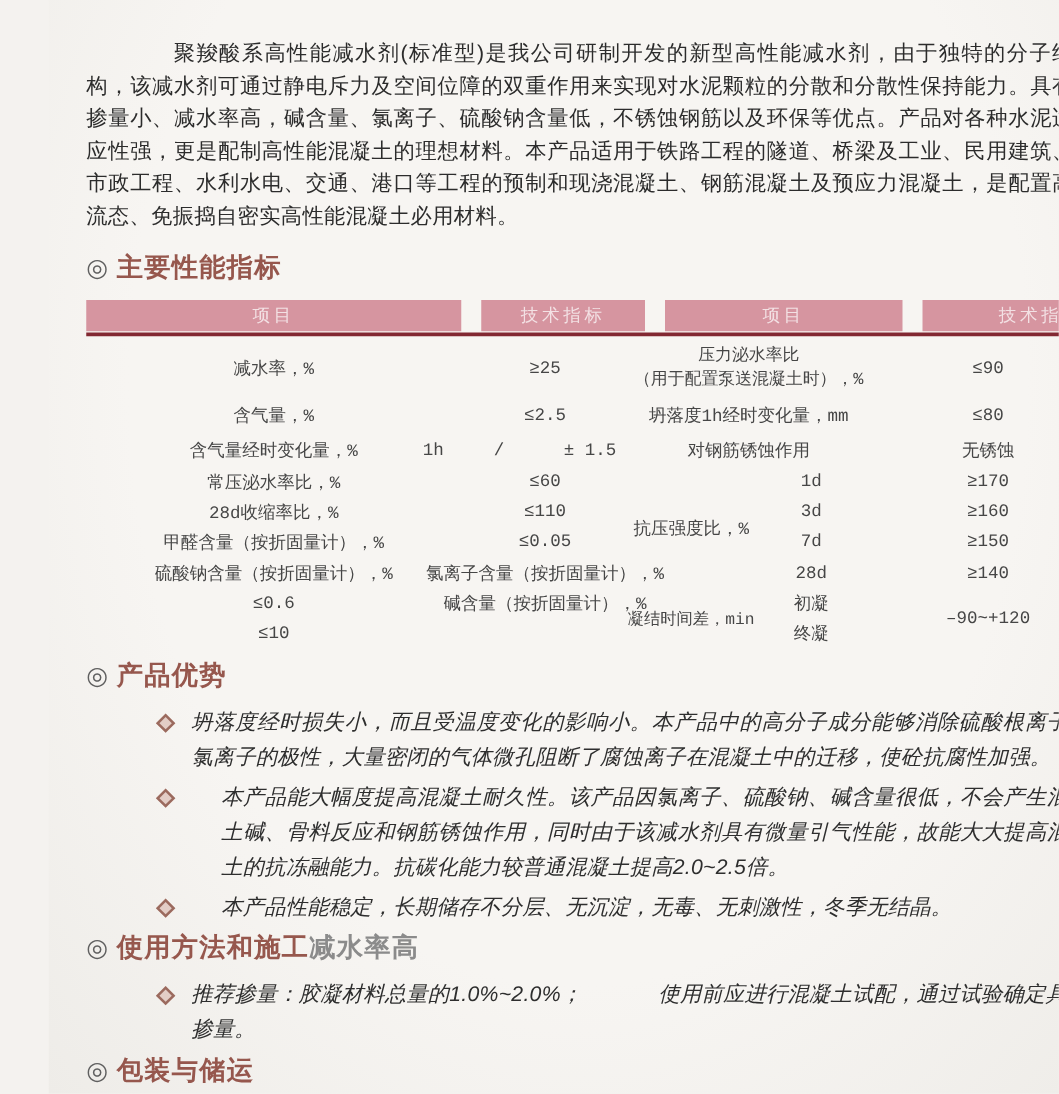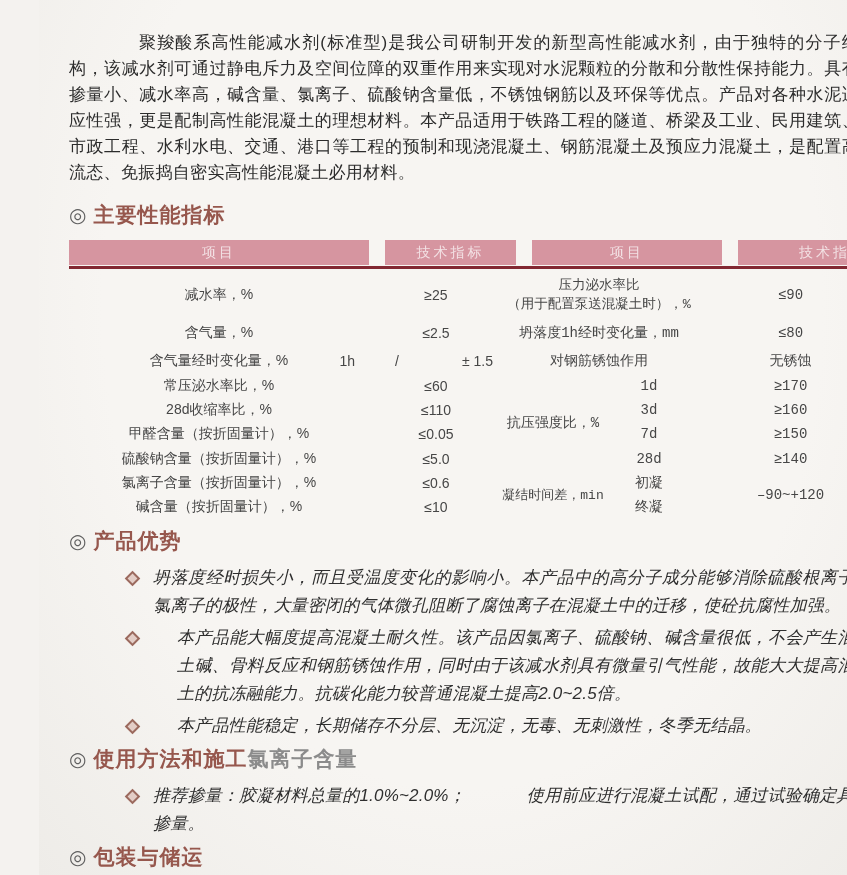--- a/index.html
+++ b/index.html
@@ -23,21 +23,21 @@
   .mt16{margin-top:16px;} .mt10{margin-top:10px;}
   .mt8{margin-top:8px;} .mt6{margin-top:6px;} .mt4{margin-top:4px;gap:24px;}
   
   .perf-table{width:817px;margin-top:12px;}
   .thead{display:grid;grid-template-columns:300px 131px 190px 190px;gap:16px;}
   .th{background:#d695a0;color:#f3e1e4;font-size:14px;height:25px;
     display:flex;align-items:center;justify-content:center;letter-spacing:3px;}
   .thead-rule{height:3px;background:#822832;margin-top:1px;}
   .tbody{display:flex;margin-top:3px;font-size:14px;color:#464646;}
   .lgrid{display:grid;width:434px;grid-template-columns:300px 134px;
-    grid-template-rows:46px 30px 26px 24px 24px 24px 25px 24px 23px;}
+    grid-template-rows:46px 30px 26px 24px 24px 24px 25px 24px 23px;font-family:Liberation Mono, monospace;}
   .rgrid{display:grid;width:383px;grid-template-columns:100px 92px 191px;
     grid-template-rows:46px 30px 26px 24px 24px 24px 25px 24px 23px;font-family:Liberation Mono, monospace;}
   .tc{display:flex;align-items:center;justify-content:center;white-space:nowrap;}
   .tc.rel{position:relative;}
   .tc .sub-right{position:absolute;right:14px;}
   .tc.split{justify-content:space-between;padding:0 10px 0 26px;box-sizing:border-box;}
   .tc.twoline{flex-direction:column;justify-content:center;line-height:19px;font-size:13.5px;}
   .tc.small{font-size:13px;}
   
   .bullets{margin-top:10px;}
@@ -91,21 +91,20 @@
         <div class="tc">常压泌水率比，%</div>
         <div class="tc">≤60</div>
 
         <div class="tc">28d收缩率比，%</div>
         <div class="tc">≤110</div>
 
         <div class="tc">甲醛含量（按折固量计），%</div>
         <div class="tc">≤0.05</div>
 
         <div class="tc">硫酸钠含量（按折固量计），%</div>
-        <div class="tc">≤5.0</div>
 
         <div class="tc">氯离子含量（按折固量计），%</div>
         <div class="tc">≤0.6</div>
 
         <div class="tc">碱含量（按折固量计），%</div>
         <div class="tc">≤10</div>
       </div>
 
       <div class="rgrid">
         <div class="tc twoline" style="grid-row:1;grid-column:1/3">
@@ -154,21 +153,21 @@
     </div>
     <div class="bullet mt4">
       <span class="diamond"></span>
       <p>本产品性能稳定，长期储存不分层、无沉淀，无毒、无刺激性，冬季无结晶。</p>
     </div>
   </div>
 
   <div class="sec-h mt6">
     <span class="marker">◎</span>
     <span class="t">使用方法和施工</span>
-    <span class="t-muted">氯离子含量</span>
+    <span class="t-muted">减水率高</span>
   </div>
 
   <div class="bullets mt8">
     <div class="bullet">
       <span class="diamond"></span>
       <p class="nojust">
         <span>推荐掺量：胶凝材料总量的1.0%~2.0%；</span>
         <span class="gap-part">使用前应进行混凝土试配，通过试验确定具体掺量。</span>
       </p>
     </div>

